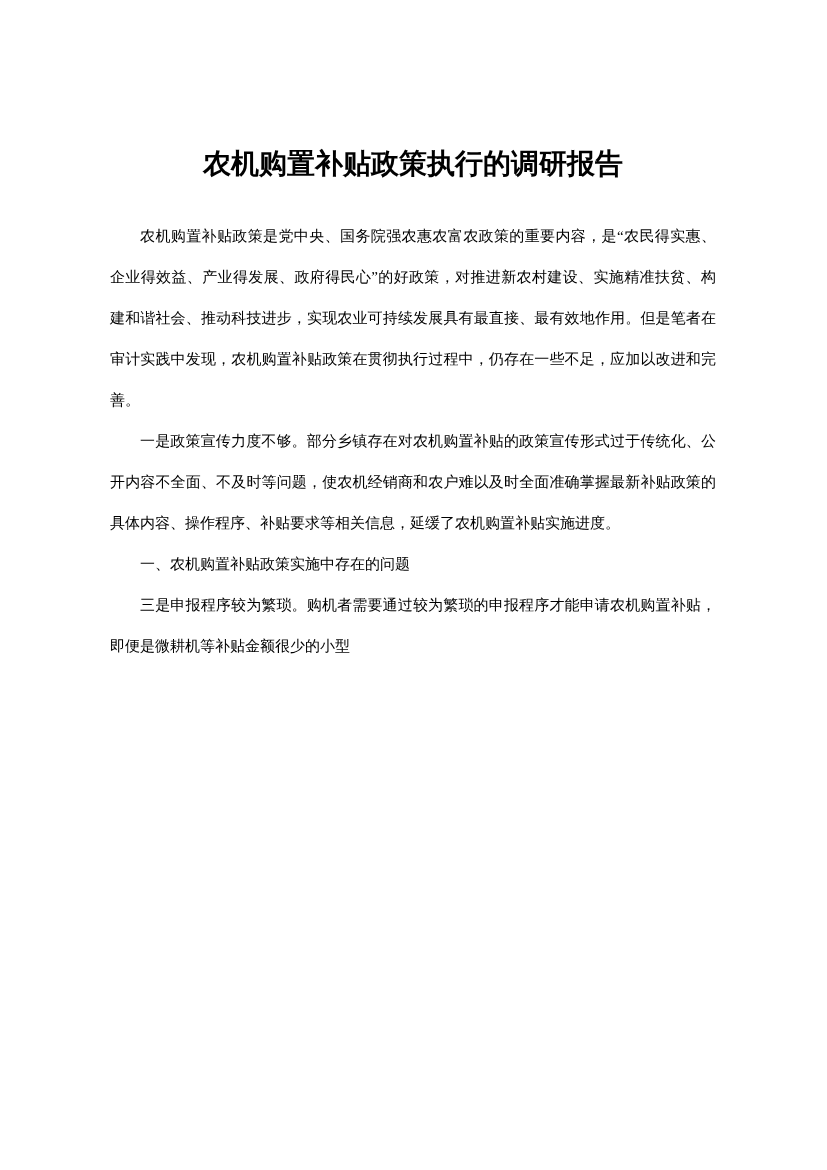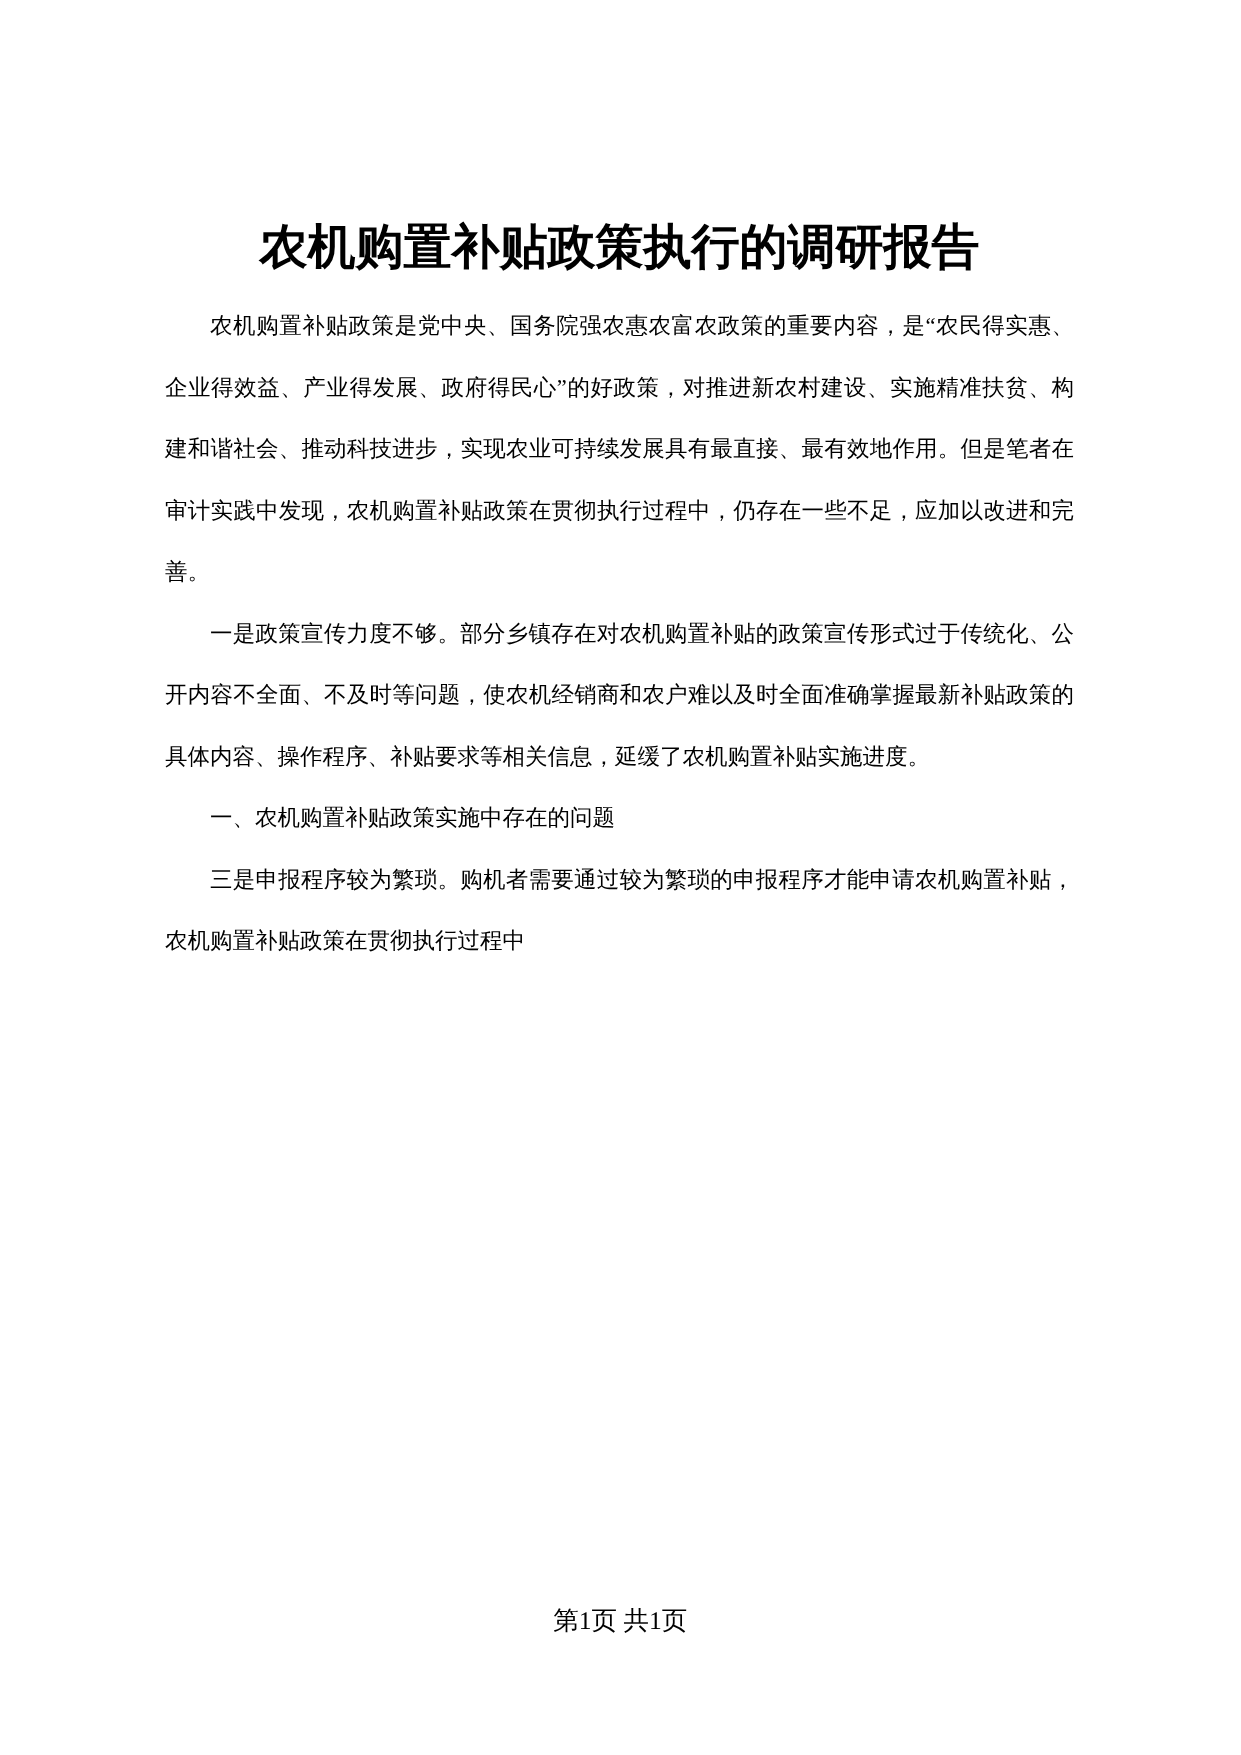--- a/index.html
+++ b/index.html
@@ -22,22 +22,22 @@
       background: #ffffff;
       overflow: hidden;
     }
     .content {
       position: absolute;
       left: 110px;
       top: 140px;
       width: 606px;
     }
     .doc-title {
-      margin: 0 0 10px 0;
-      font-size: 32px;
+      margin: 0 0 28px 0;
+      font-size: 28px;
       line-height: 48px;
       font-weight: bold;
       text-align: center;
       letter-spacing: 0px;
     }
     .para {
       margin: 0;
       font-size: 15px;
       line-height: 41px;
       text-align: justify;
@@ -62,17 +62,16 @@
   <div class="content">
     <h1 class="doc-title">农机购置补贴政策执行的调研报告</h1>
 
     <p class="para">农机购置补贴政策是党中央、国务院强农惠农富农政策的重要内容，是“农民得实惠、企业得效益、产业得发展、政府得民心”的好政策，对推进新农村建设、实施精准扶贫、构建和谐社会、推动科技进步，实现农业可持续发展具有最直接、最有效地作用。但是笔者在审计实践中发现，农机购置补贴政策在贯彻执行过程中，仍存在一些不足，应加以改进和完善。</p>
 
     <p class="para">一是政策宣传力度不够。部分乡镇存在对农机购置补贴的政策宣传形式过于传统化、公开内容不全面、不及时等问题，使农机经销商和农户难以及时全面准确掌握最新补贴政策的具体内容、操作程序、补贴要求等相关信息，延缓了农机购置补贴实施进度。</p>
 
     <p class="para">一、农机购置补贴政策实施中存在的问题</p>
 
 
-    <p class="para">三是申报程序较为繁琐。购机者需要通过较为繁琐的申报程序才能申请农机购置补贴，农机购置补贴政策在贯彻执行过程中</p>
+    <p class="para">三是申报程序较为繁琐。购机者需要通过较为繁琐的申报程序才能申请农机购置补贴，即便是微耕机等补贴金额很少的小型</p>
   </div>
 
-  <div class="footer">第1页 共1页</div>
 </div>
 
 </body></html>

